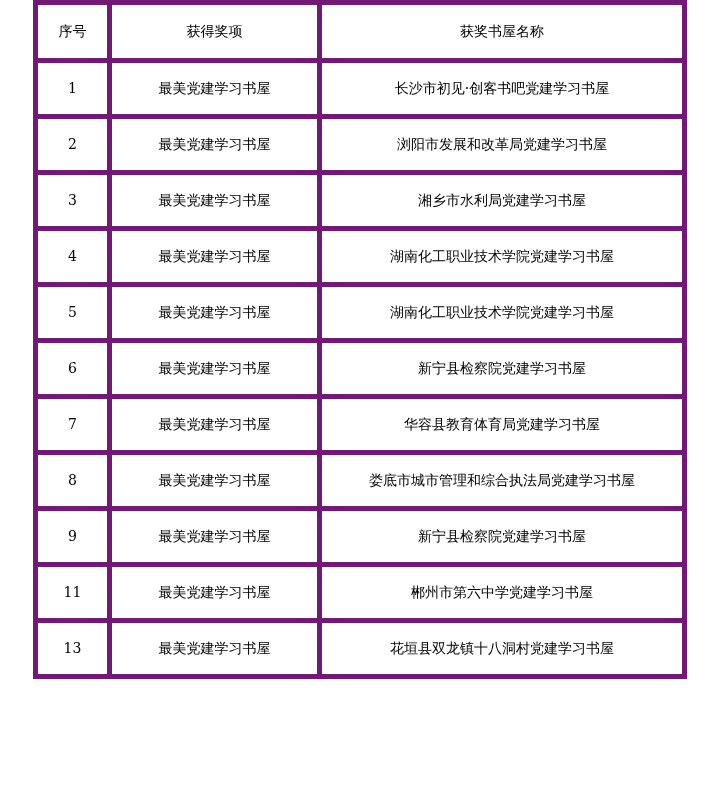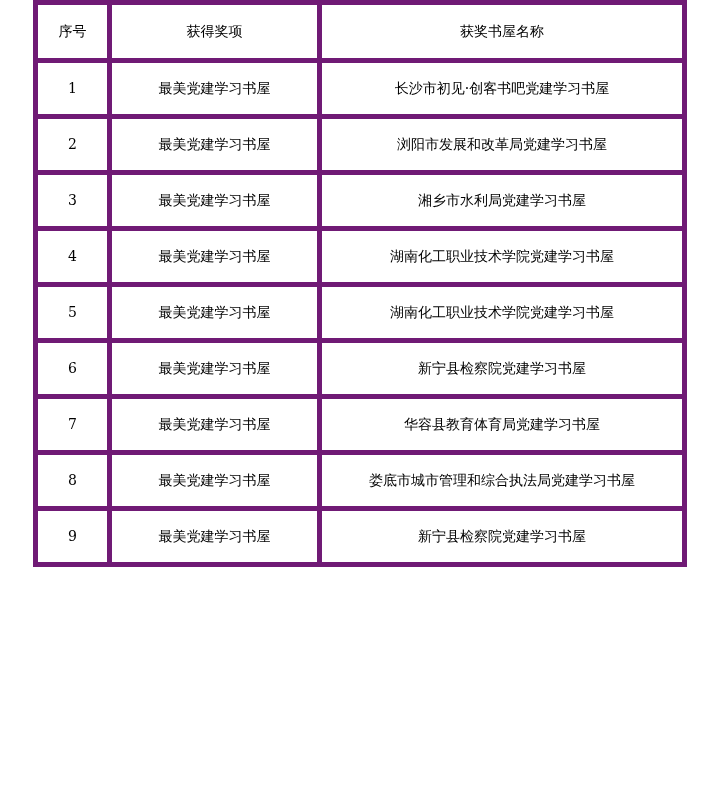--- a/index.html
+++ b/index.html
@@ -121,17 +121,27 @@
         <tr>
           <td class="cell-index">8</td>
           <td class="cell-award">最美党建学习书屋</td>
           <td class="cell-name">娄底市城市管理和综合执法局党建学习书屋</td>
         </tr>
         <tr>
           <td class="cell-index">9</td>
           <td class="cell-award">最美党建学习书屋</td>
           <td class="cell-name">新宁县检察院党建学习书屋</td>
         </tr>
+        <tr>
+          <td class="cell-index">11</td>
+          <td class="cell-award">最美党建学习书屋</td>
+          <td class="cell-name">郴州市第六中学党建学习书屋</td>
+        </tr>
+        <tr>
+          <td class="cell-index">13</td>
+          <td class="cell-award">最美党建学习书屋</td>
+          <td class="cell-name">花垣县双龙镇十八洞村党建学习书屋</td>
+        </tr>
       </tbody>
     </table>
   </div>
 
 </div>
 
 </body></html>

